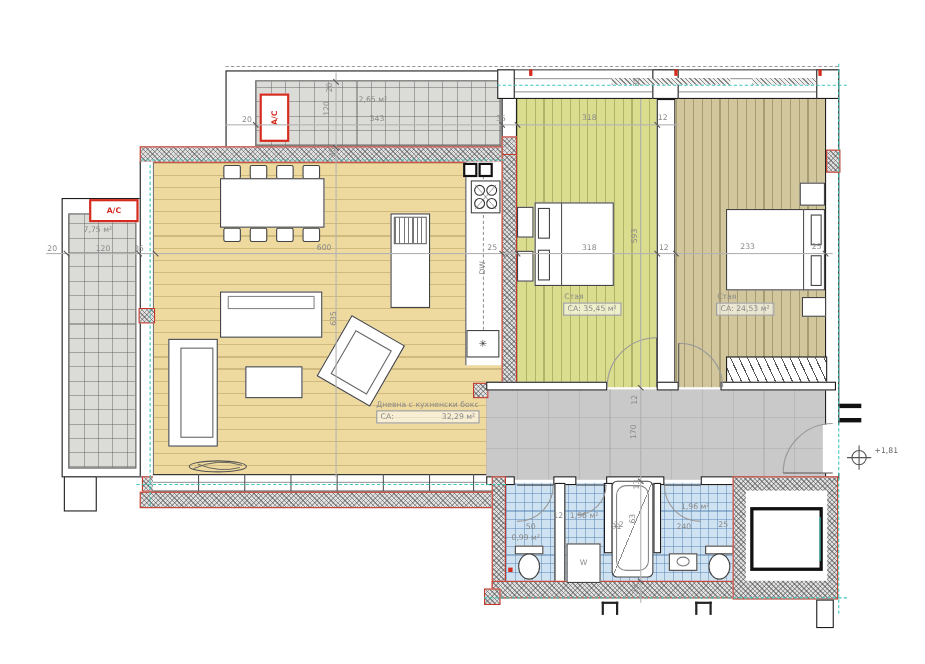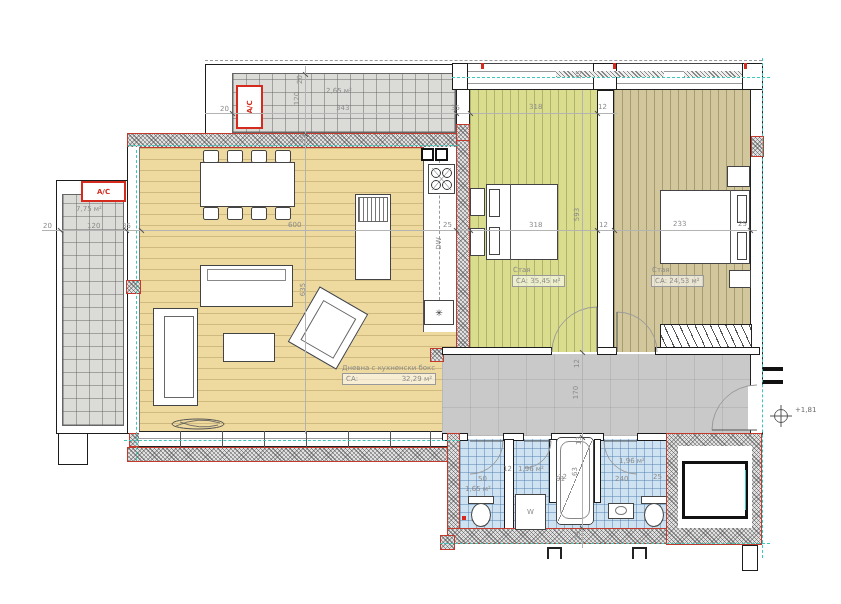--- a/index.html
+++ b/index.html
@@ -296,21 +296,21 @@
   <div class="dim" style="left:529px;top:104px">318</div>
   <div class="dim" style="left:598px;top:104px">12</div>
   <div class="dim rot" style="left:575px;top:71px">35</div>
   <div class="dim rot" style="left:571px;top:211px">593</div>
   <div class="dim rot" style="left:573px;top:360px">12</div>
   <div class="dim rot" style="left:570px;top:389px">170</div>
   <div class="dim rot" style="left:575px;top:437px">13</div>
   <div class="dim rot" style="left:571px;top:468px">63</div>
   <div class="dim rot" style="left:574px;top:532px">29</div>
   <div class="dim" style="left:478px;top:476px">50</div>
-  <div class="dim" style="left:465px;top:486px">1,65 м²</div>
+  <div class="dim" style="left:465px;top:486px">0,99 м²</div>
   <div class="dim" style="left:503px;top:466px">12</div>
   <div class="dim" style="left:518px;top:466px">1,96 м²</div>
   <div class="dim" style="left:556px;top:476px">91</div>
   <div class="dim" style="left:558px;top:474px">12</div>
   <div class="dim" style="left:619px;top:458px">1,96 м²</div>
   <div class="dim" style="left:615px;top:476px">240</div>
   <div class="dim" style="left:653px;top:474px">25</div>
 
   <svg style="left:770px;top:405px" width="24" height="24" viewBox="0 0 24 24">
     <circle cx="11" cy="11" r="6.5" fill="none" stroke="#555"></circle>

